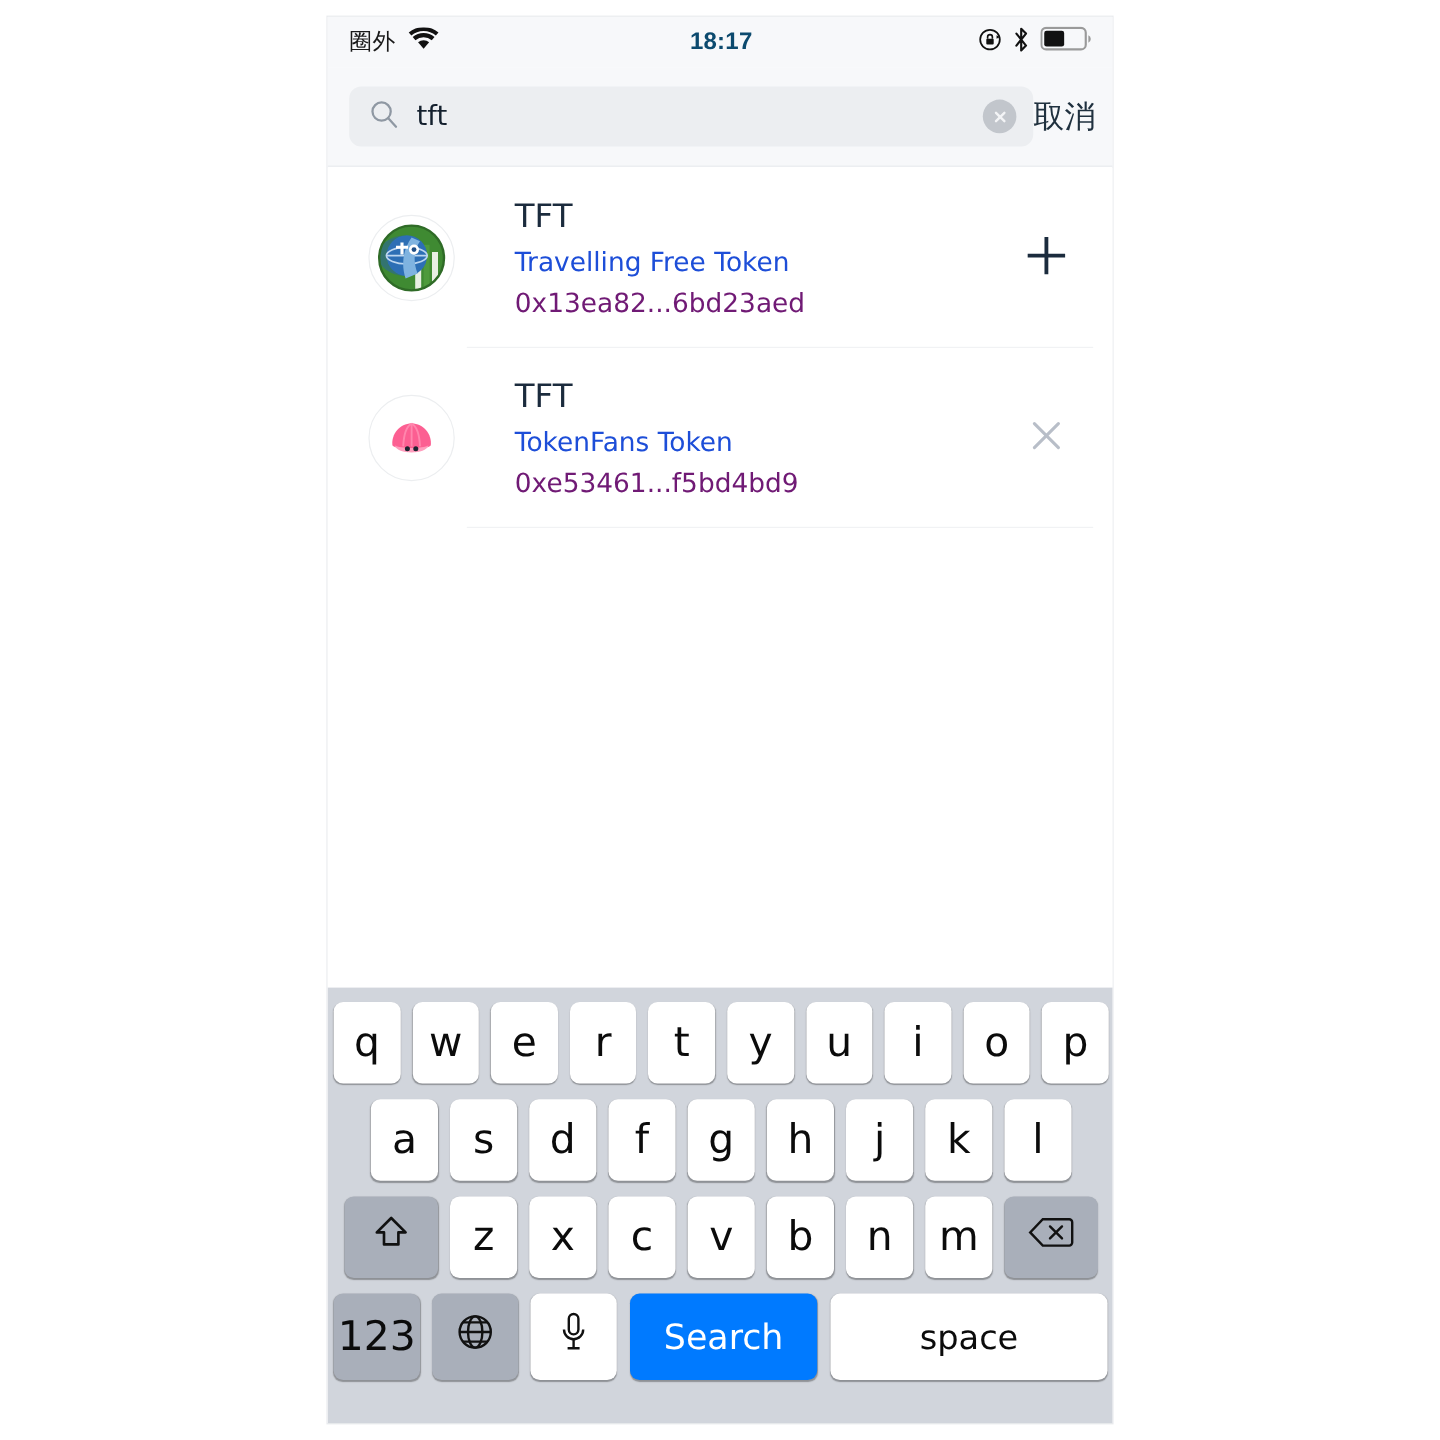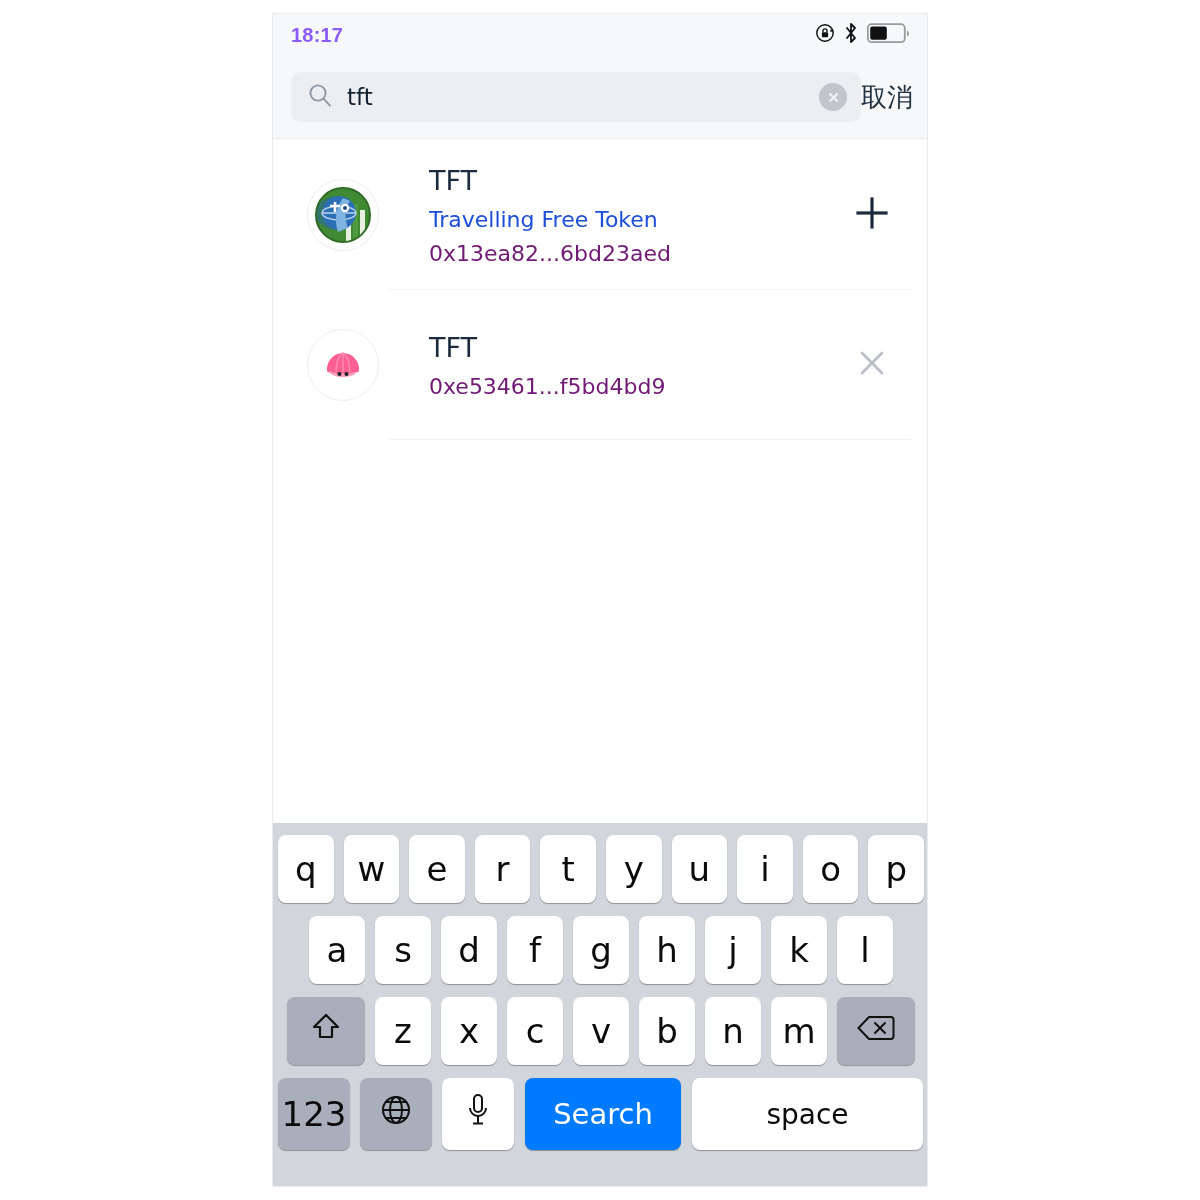--- a/index.html
+++ b/index.html
@@ -45,21 +45,21 @@
   }
   .carrier {
     font-size: 19px;
     color: #1a1a1a;
     font-family: "DejaVu Sans", sans-serif;
     letter-spacing: 0.5px;
   }
   #status-center {
     font-size: 20px;
     font-weight: bold;
-    color: #8b5cf6;
+    color: #0c4a6e;
     letter-spacing: 0.2px;
   }
   #status-right {
     display: flex;
     align-items: center;
     justify-content: flex-end;
     gap: 9px;
     flex: 1;
   }
 
@@ -218,20 +218,30 @@
   .key.search{ width: 156px; margin: 0 5px 0 6px; background: #007aff; color: #ffffff; font-size: 29px; }
   #row2 { padding: 0 0px; }
   #row3 { }
 </style>
 </head>
 <body>
 
 <div id="phone">
 
   <div id="status-bar">
+    <div id="status-left">
+      <span class="carrier">圈外</span>
+      <span>
+        <svg width="26" height="19" viewBox="0 0 26 19">
+          <path d="M13 17.6 L8.4 12.3 a7.1 7.1 0 0 1 9.2 0 Z" fill="#111"></path>
+          <path d="M3.9 7.9 a14 14 0 0 1 18.2 0 l-2.3 2.6 a10.6 10.6 0 0 0 -13.6 0 Z" fill="#111"></path>
+          <path d="M0.6 4.1 a19 19 0 0 1 24.8 0 l-2.2 2.5 a15.6 15.6 0 0 0 -20.4 0 Z" fill="#111"></path>
+        </svg>
+      </span>
+    </div>
     <div id="status-center">18:17</div>
     <div id="status-right">
       <span>
         <svg width="20" height="20" viewBox="0 0 22 22">
           <circle cx="11" cy="11" r="9" fill="none" stroke="#111" stroke-width="1.6"></circle>
           <rect x="7.6" y="10.2" width="6.8" height="5.4" rx="1" fill="#111"></rect>
           <path d="M8.8 10.2 v-1.6 a2.2 2.2 0 0 1 4.4 0 v1.6" fill="none" stroke="#111" stroke-width="1.5"></path>
           <path d="M17 7 l3 1.6 l-3 1.6 z" fill="#111"></path>
         </svg>
       </span>
@@ -317,20 +327,21 @@
         <svg width="48" height="48" viewBox="0 0 48 48">
           <path d="M24 12 C14 12, 7 21, 8 30 C9 34, 39 34, 40 30 C41 21, 34 12, 24 12 Z" fill="#fc5f92"></path>
           <path d="M24 12 C20 14, 17.5 21, 17 31 M24 12 C28 14, 30.5 21, 31 31 M24 12 V31" stroke="#ff86ad" stroke-width="1.6" fill="none"></path>
           <path d="M10 30 C12 38, 36 38, 38 30 C34 33, 14 33, 10 30 Z" fill="#ff9dbd"></path>
           <circle cx="20.5" cy="33" r="2.1" fill="#1c2430"></circle>
           <circle cx="27.5" cy="33" r="2.1" fill="#1c2430"></circle>
         </svg>
       </div>
       <div class="token-info">
         <div class="token-symbol">TFT</div>
+        <div class="token-name">TokenFans Token</div>
         <div class="token-address">0xe53461...f5bd4bd9</div>
       </div>
       <div class="row-action">
         <span>
           <svg width="32" height="32" viewBox="0 0 32 32">
             <line x1="6" y1="6" x2="26" y2="26" stroke="#b8bec8" stroke-width="2.6" stroke-linecap="round"></line>
             <line x1="26" y1="6" x2="6" y2="26" stroke="#b8bec8" stroke-width="2.6" stroke-linecap="round"></line>
           </svg>
         </span>
       </div>

